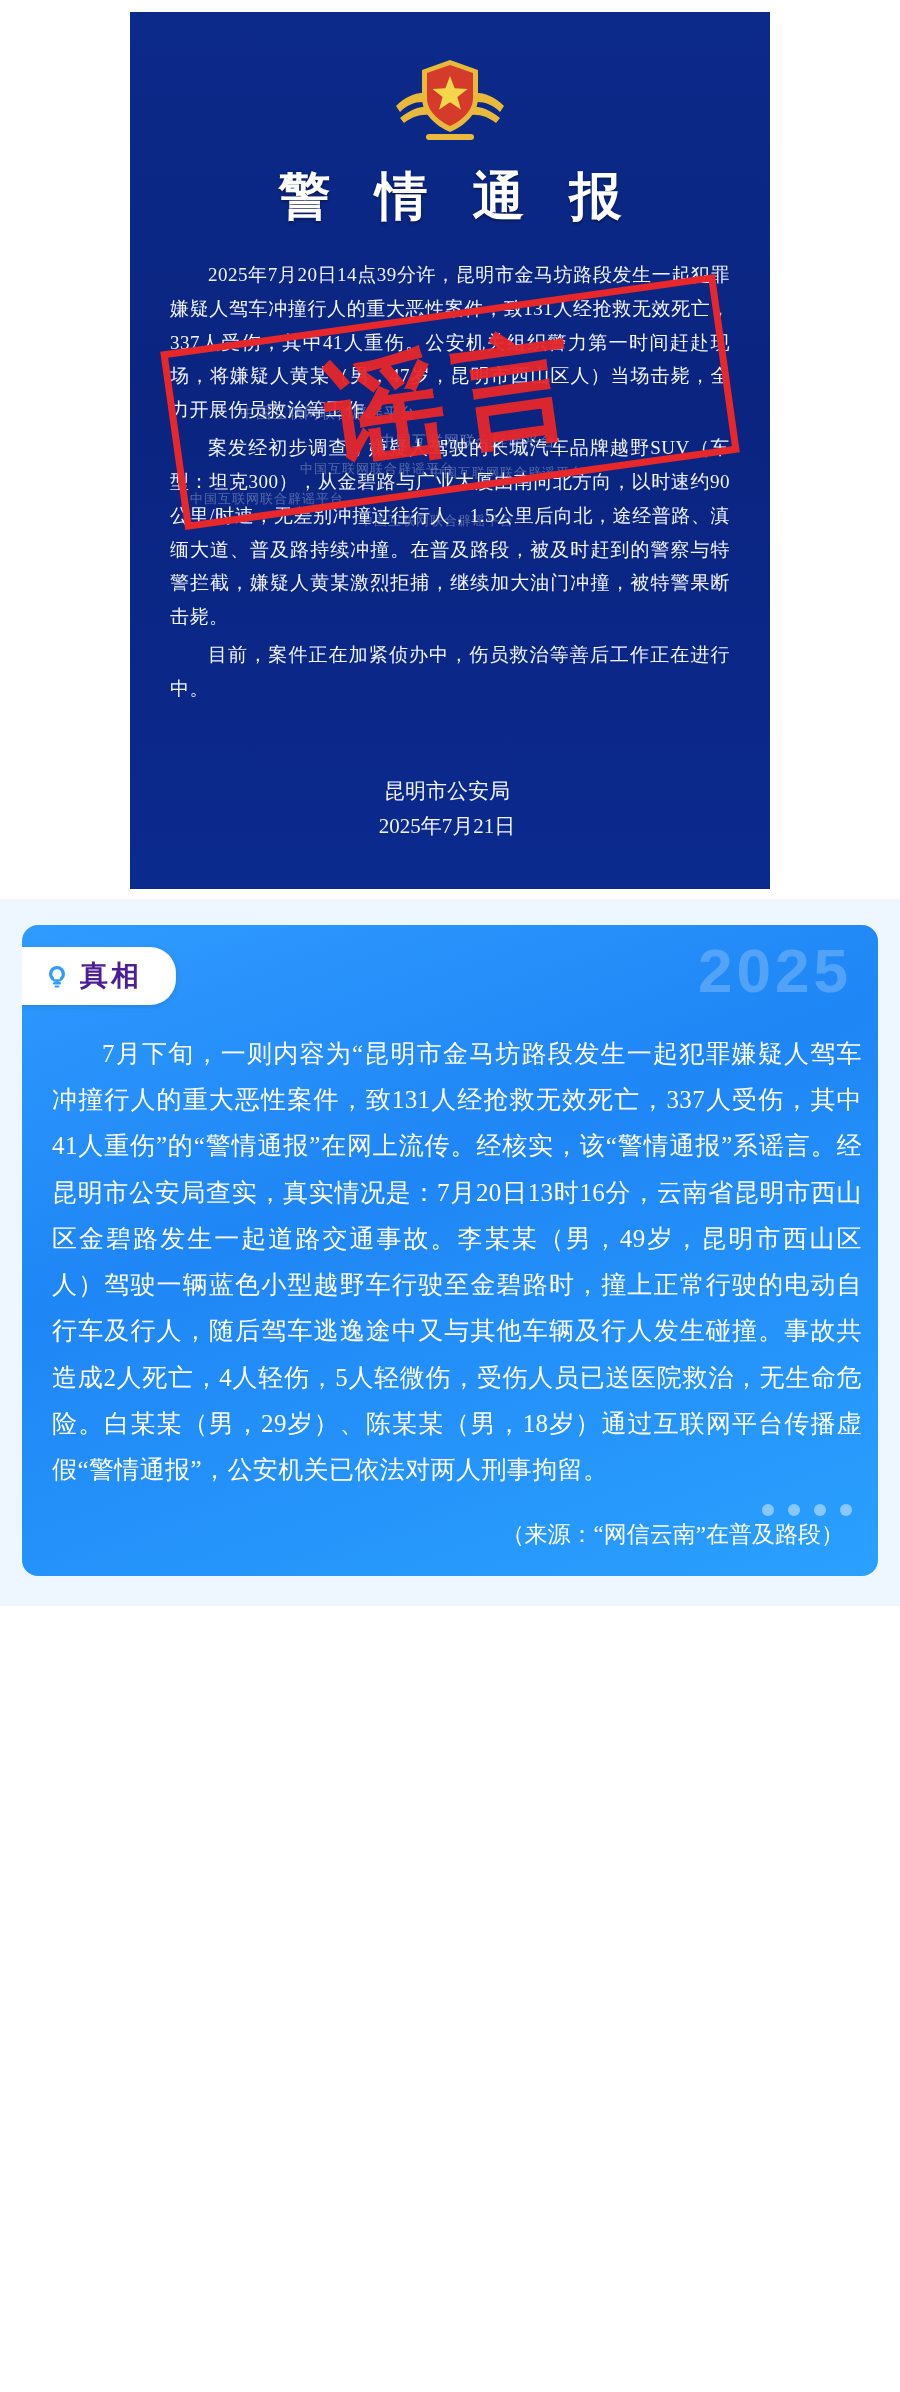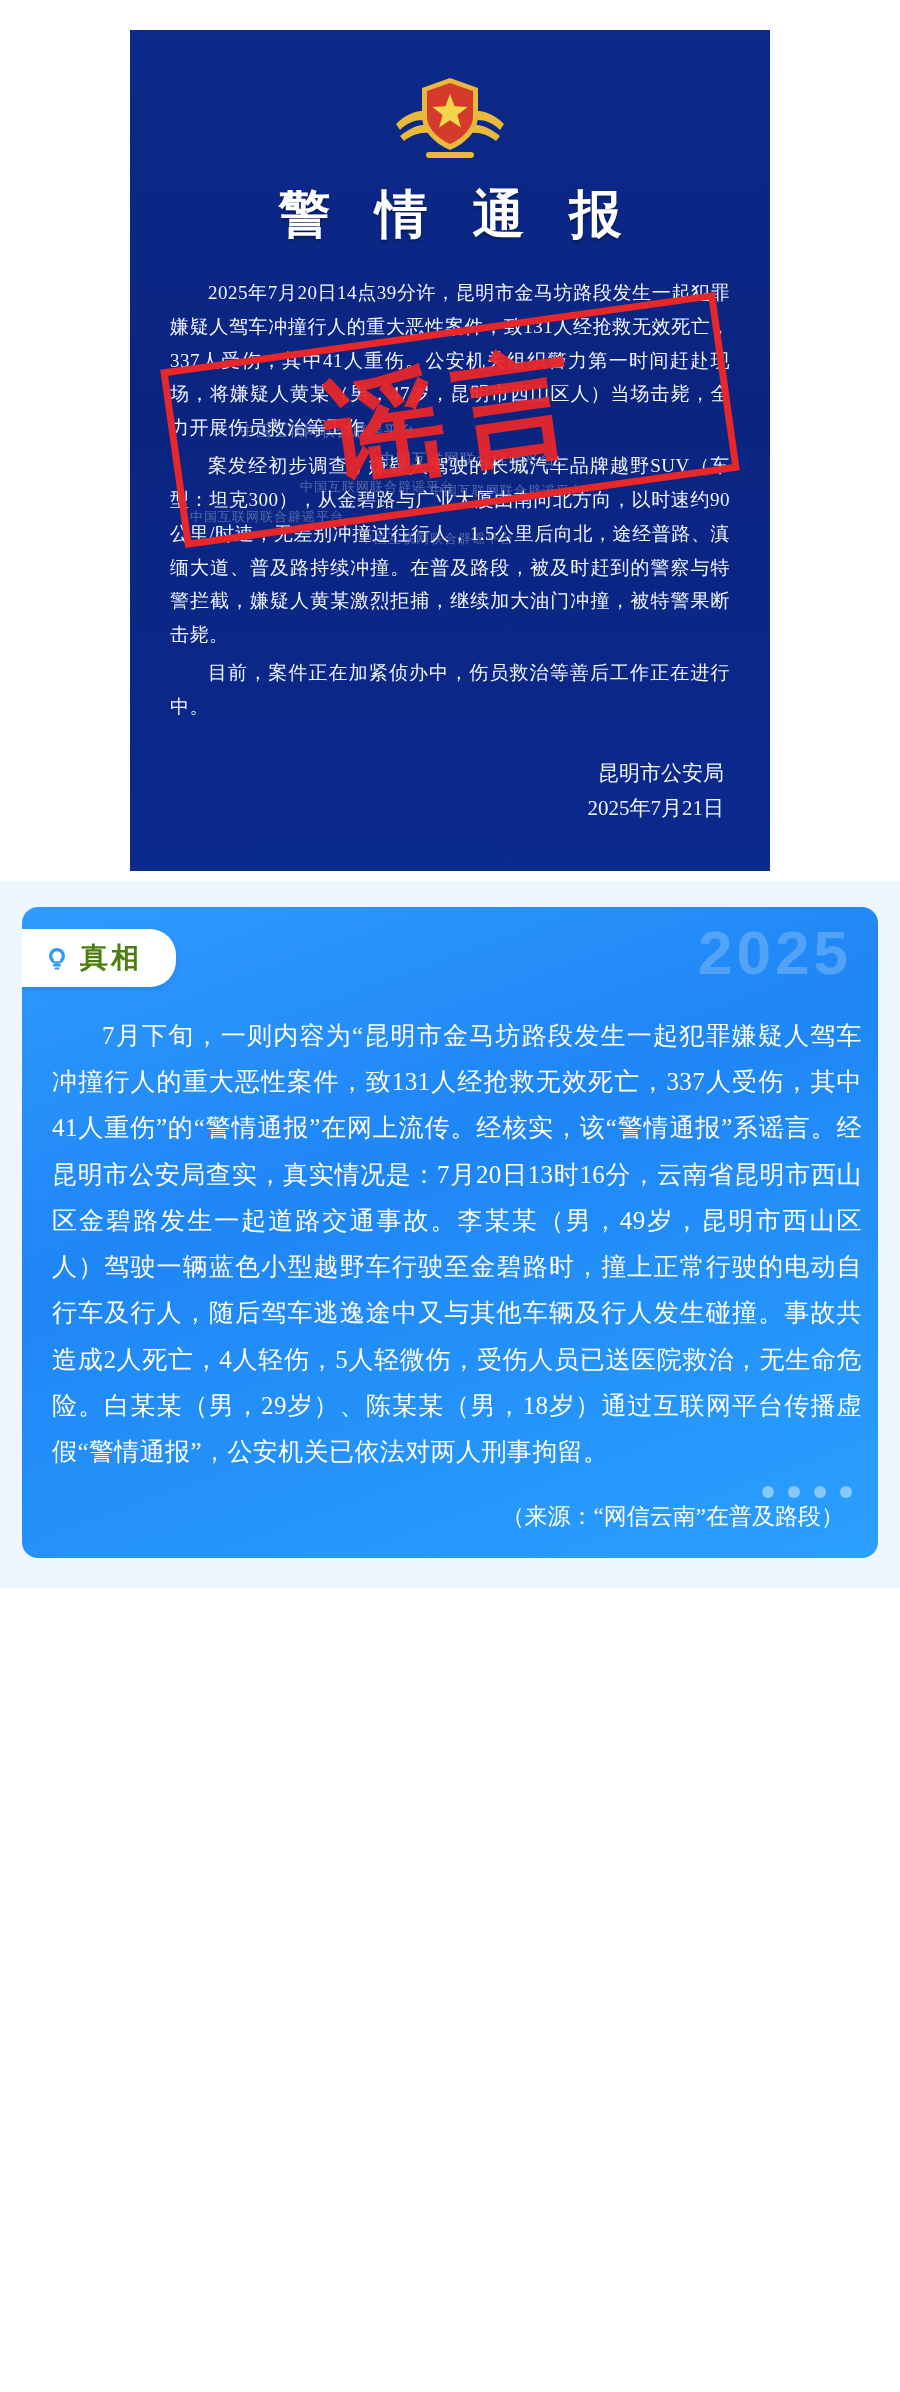--- a/index.html
+++ b/index.html
@@ -15,21 +15,21 @@
   .page {
     width: 900px;
     position: relative;
     background: #ffffff;
   }
 
   
   .poster-wrap {
     width: 900px;
     background: #ffffff;
-    padding-top: 30px;
+    padding-top: 12px;
     padding-bottom: 10px;
     display: flex;
     justify-content: center;
     box-sizing: border-box;
   }
   .poster {
     position: relative;
     width: 640px;
     background: linear-gradient(180deg, #0c2a8a 0%, #0a2480 45%, #0b2a8e 100%);
     padding: 26px 40px 44px 40px;
@@ -63,26 +63,26 @@
     font-size: 19px;
     line-height: 1.78;
     letter-spacing: .5px;
     text-align: justify;
   }
   .poster-body p {
     margin: 0 0 4px 0;
     text-indent: 2em;
   }
   .poster-sign {
-    margin-top: 32px;
+    margin-top: 68px;
     color: #f2f4ff;
     font-family: "Liberation Serif", serif;
     font-size: 21px;
     line-height: 1.7;
-    text-align: right;
+    text-align: center;
     padding-right: 6px;
   }
 
   
   .poster-watermarks {
     position: absolute;
     left: 0; top: 0; right: 0; bottom: 0;
     pointer-events: none;
   }
   .wm {
@@ -149,21 +149,21 @@
     padding: 10px 34px 10px 22px;
     box-shadow: 0 2px 6px rgba(0,0,0,.10);
     z-index: 3;
   }
   .truth-badge .bulb {
     display: inline-block;
     width: 26px;
     height: 26px;
   }
   .truth-badge .label {
-    color: #4d7c0f;
+    color: #4c1d95;
     font-family: "Liberation Serif", serif;
     font-weight: bold;
     font-size: 28px;
     letter-spacing: 3px;
   }
   .year-wm {
     position: absolute;
     right: 26px;
     top: 10px;
     font-size: 62px;

